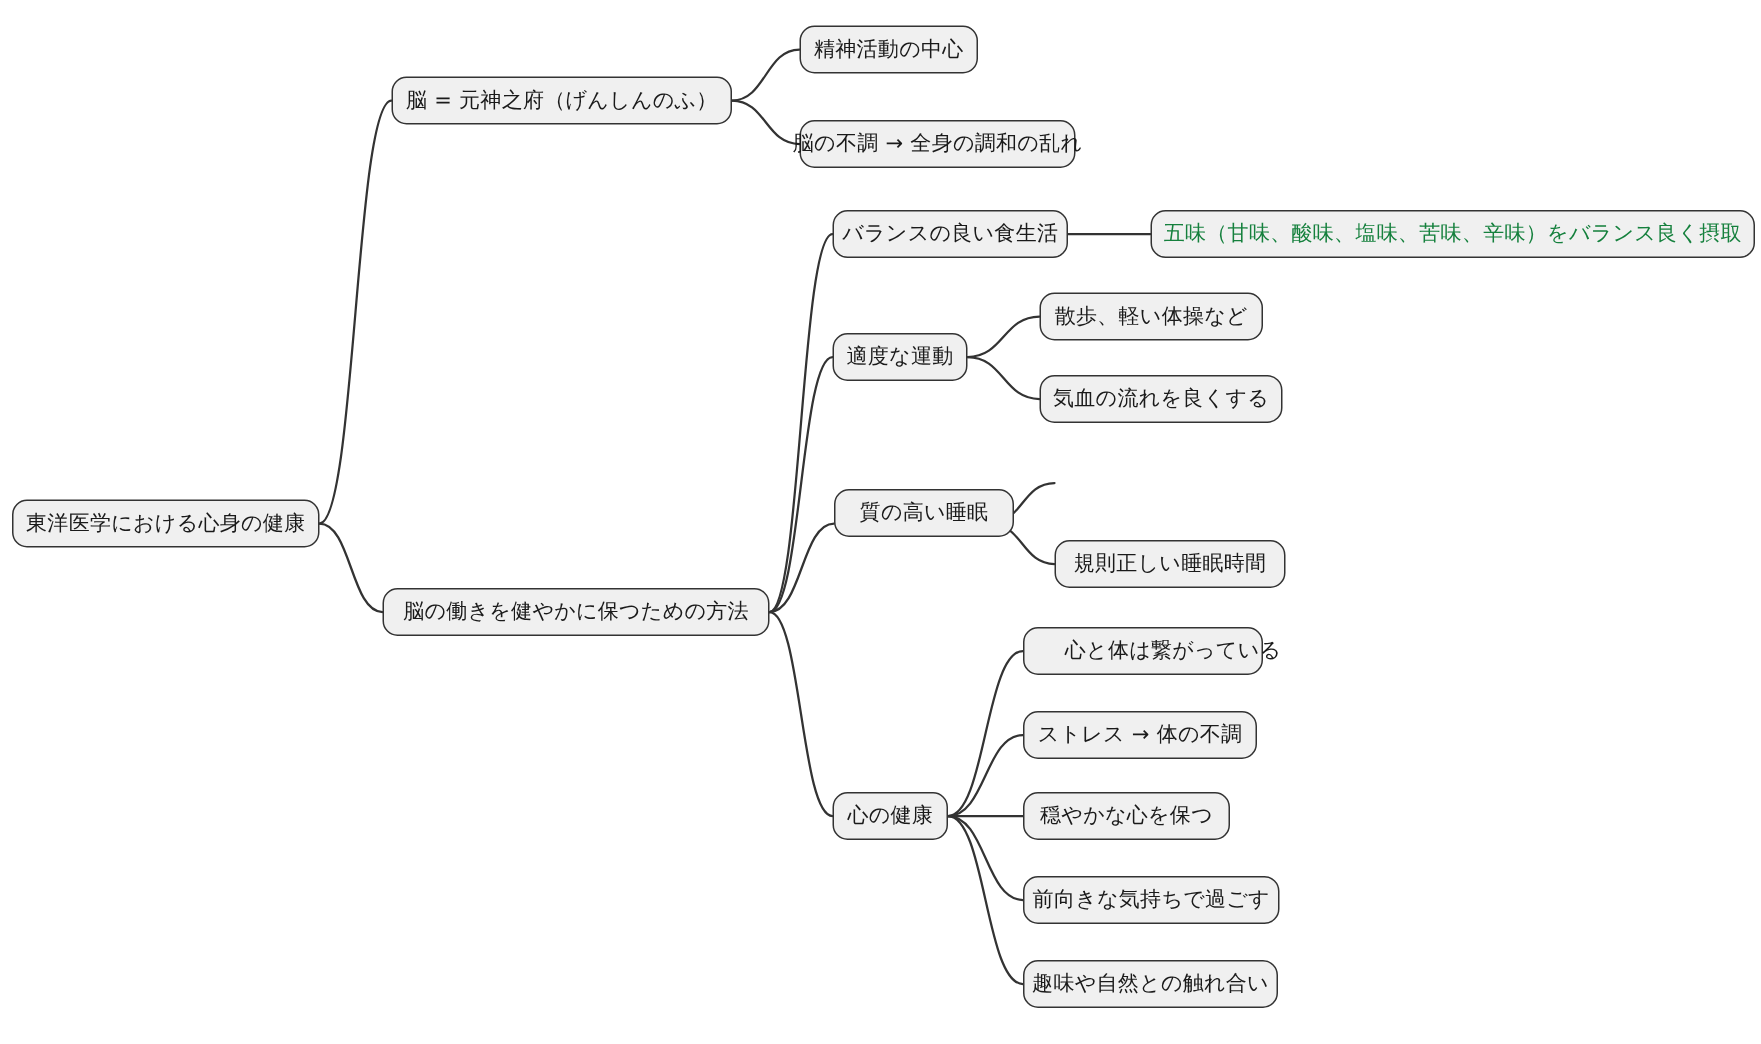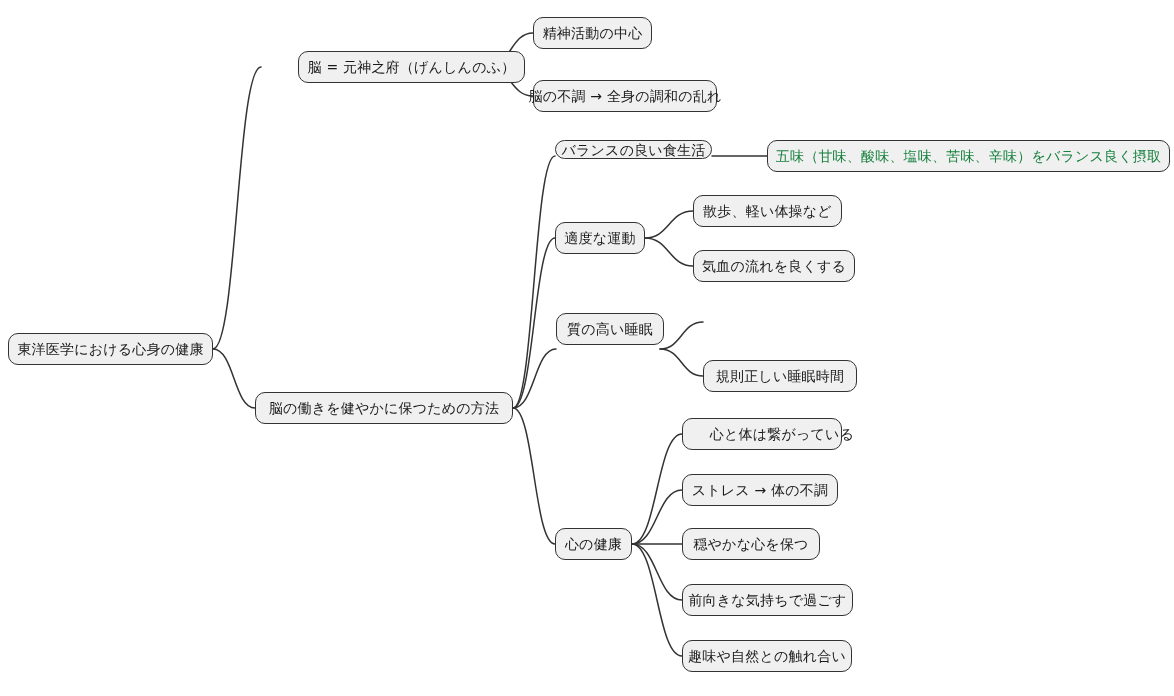--- a/index.html
+++ b/index.html
@@ -65,30 +65,30 @@
       <path stroke="#333333" d="M 645 238 C 669 238, 669 266, 693 266"></path>
       <path stroke="#333333" d="M 660 349 C 681.5 349, 681.5 322, 703 322"></path>
       <path stroke="#333333" d="M 660 349 C 681.5 349, 681.5 376, 703 376"></path>
       <path stroke="#333333" d="M 632 544 C 657 544, 657 434, 682 434"></path>
       <path stroke="#333333" d="M 632 544 C 657 544, 657 490, 682 490"></path>
       <path stroke="#333333" d="M 632 544 C 657 544, 657 544, 682 544"></path>
       <path stroke="#333333" d="M 632 544 C 657 544, 657 600, 682 600"></path>
       <path stroke="#333333" d="M 632 544 C 657 544, 657 656, 682 656"></path>
     </svg>
 <div class="node" style="left: 8px; top: 333px; width: 205px; height: 32px; background: rgb(240, 240, 240); border-color: rgb(51, 51, 51); color: rgb(26, 26, 26);">東洋医学における心身の健康</div>
-    <div class="node" style="left: 261px; top: 51px; width: 227px; height: 32px; background: rgb(240, 240, 240); border-color: rgb(51, 51, 51); color: rgb(26, 26, 26); margin-left: 37px;">脳 = 元神之府（げんしんのふ）</div>
+    <div class="node" style="left: 261px; top: 51px; width: 227px; height: 32px; background: rgb(240, 240, 240); border-color: rgb(51, 51, 51); color: rgb(26, 26, 26);">脳 = 元神之府（げんしんのふ）</div>
     <div class="node" style="left: 533px; top: 17px; width: 119px; height: 32px; background: rgb(240, 240, 240); border-color: rgb(51, 51, 51); color: rgb(26, 26, 26);">精神活動の中心</div>
     <div class="node" style="left: 533px; top: 80px; width: 184px; height: 32px; background: rgb(240, 240, 240); border-color: rgb(51, 51, 51); color: rgb(26, 26, 26);">脳の不調 → 全身の調和の乱れ</div>
     <div class="node" style="left: 255px; top: 392px; width: 258px; height: 32px; background: rgb(240, 240, 240); border-color: rgb(51, 51, 51); color: rgb(26, 26, 26);">脳の働きを健やかに保つための方法</div>
-    <div class="node" style="left: 555px; top: 140px; width: 157px; height: 19px; background: rgb(240, 240, 240); border-color: rgb(51, 51, 51); color: rgb(26, 26, 26);">バランスの良い食生活</div>
+    <div class="node" style="left: 555px; top: 140px; width: 157px; height: 32px; background: rgb(240, 240, 240); border-color: rgb(51, 51, 51); color: rgb(26, 26, 26);">バランスの良い食生活</div>
     <div class="node" style="left: 767px; top: 140px; width: 403px; height: 32px; background: rgb(240, 240, 240); border-color: rgb(51, 51, 51); color: #15803d;">五味（甘味、酸味、塩味、苦味、辛味）をバランス良く摂取</div>
     <div class="node" style="left: 555px; top: 222px; width: 90px; height: 32px; background: rgb(240, 240, 240); border-color: rgb(51, 51, 51); color: rgb(26, 26, 26);">適度な運動</div>
     <div class="node" style="left: 693px; top: 195px; width: 149px; height: 32px; background: rgb(240, 240, 240); border-color: rgb(51, 51, 51); color: rgb(26, 26, 26);">散歩、軽い体操など</div>
     <div class="node" style="left: 693px; top: 250px; width: 162px; height: 32px; background: rgb(240, 240, 240); border-color: rgb(51, 51, 51); color: rgb(26, 26, 26);">気血の流れを良くする</div>
-    <div class="node" style="left: 556px; top: 313px; width: 108px; height: 32px; background: rgb(240, 240, 240); border-color: rgb(51, 51, 51); color: rgb(26, 26, 26);">質の高い睡眠</div>
+    <div class="node" style="left: 556px; top: 326px; width: 120px; height: 32px; background: rgb(240, 240, 240); border-color: rgb(51, 51, 51); color: rgb(26, 26, 26);">質の高い睡眠</div>
     <div class="node" style="left: 703px; top: 360px; width: 154px; height: 32px; background: rgb(240, 240, 240); border-color: rgb(51, 51, 51); color: rgb(26, 26, 26);">規則正しい睡眠時間</div>
     <div class="node" style="left: 555px; top: 528px; width: 77px; height: 32px; background: rgb(240, 240, 240); border-color: rgb(51, 51, 51); color: rgb(26, 26, 26);">心の健康</div>
     <div class="node" style="left: 682px; top: 418px; width: 160px; height: 32px; background: rgb(240, 240, 240); border-color: rgb(51, 51, 51); color: rgb(26, 26, 26); padding-left: 40px;">心と体は繋がっている</div>
     <div class="node" style="left: 682px; top: 474px; width: 156px; height: 32px; background: rgb(240, 240, 240); border-color: rgb(51, 51, 51); color: rgb(26, 26, 26);">ストレス → 体の不調</div>
     <div class="node" style="left: 682px; top: 528px; width: 138px; height: 32px; background: rgb(240, 240, 240); border-color: rgb(51, 51, 51); color: rgb(26, 26, 26);">穏やかな心を保つ</div>
     <div class="node" style="left: 682px; top: 584px; width: 171px; height: 32px; background: rgb(240, 240, 240); border-color: rgb(51, 51, 51); color: rgb(26, 26, 26);">前向きな気持ちで過ごす</div>
     <div class="node" style="left: 682px; top: 640px; width: 170px; height: 32px; background: rgb(240, 240, 240); border-color: rgb(51, 51, 51); color: rgb(26, 26, 26);">趣味や自然との触れ合い</div>
   </div>
 
 </body></html>

